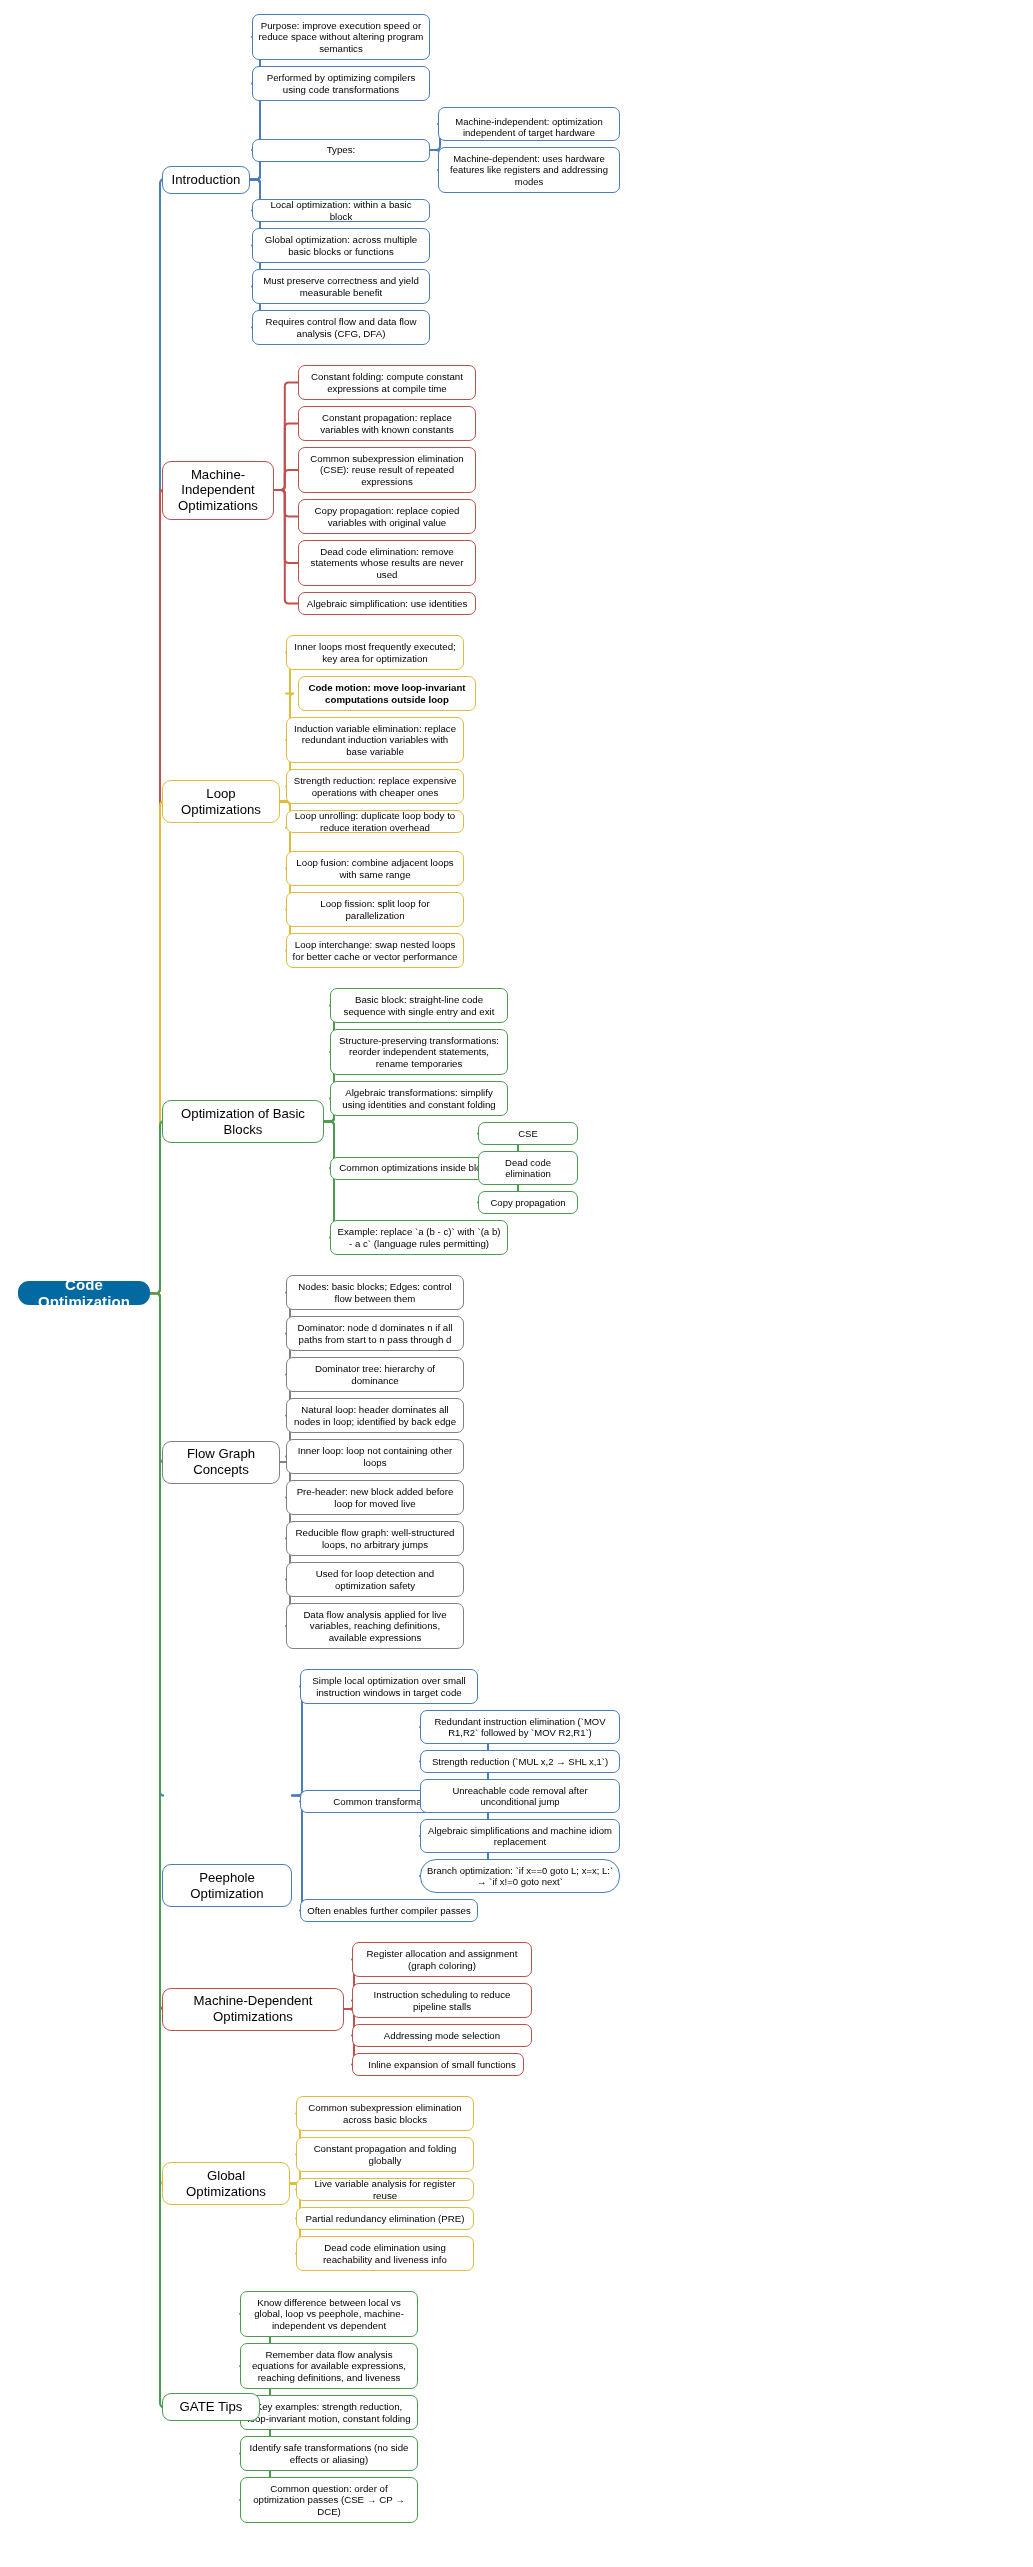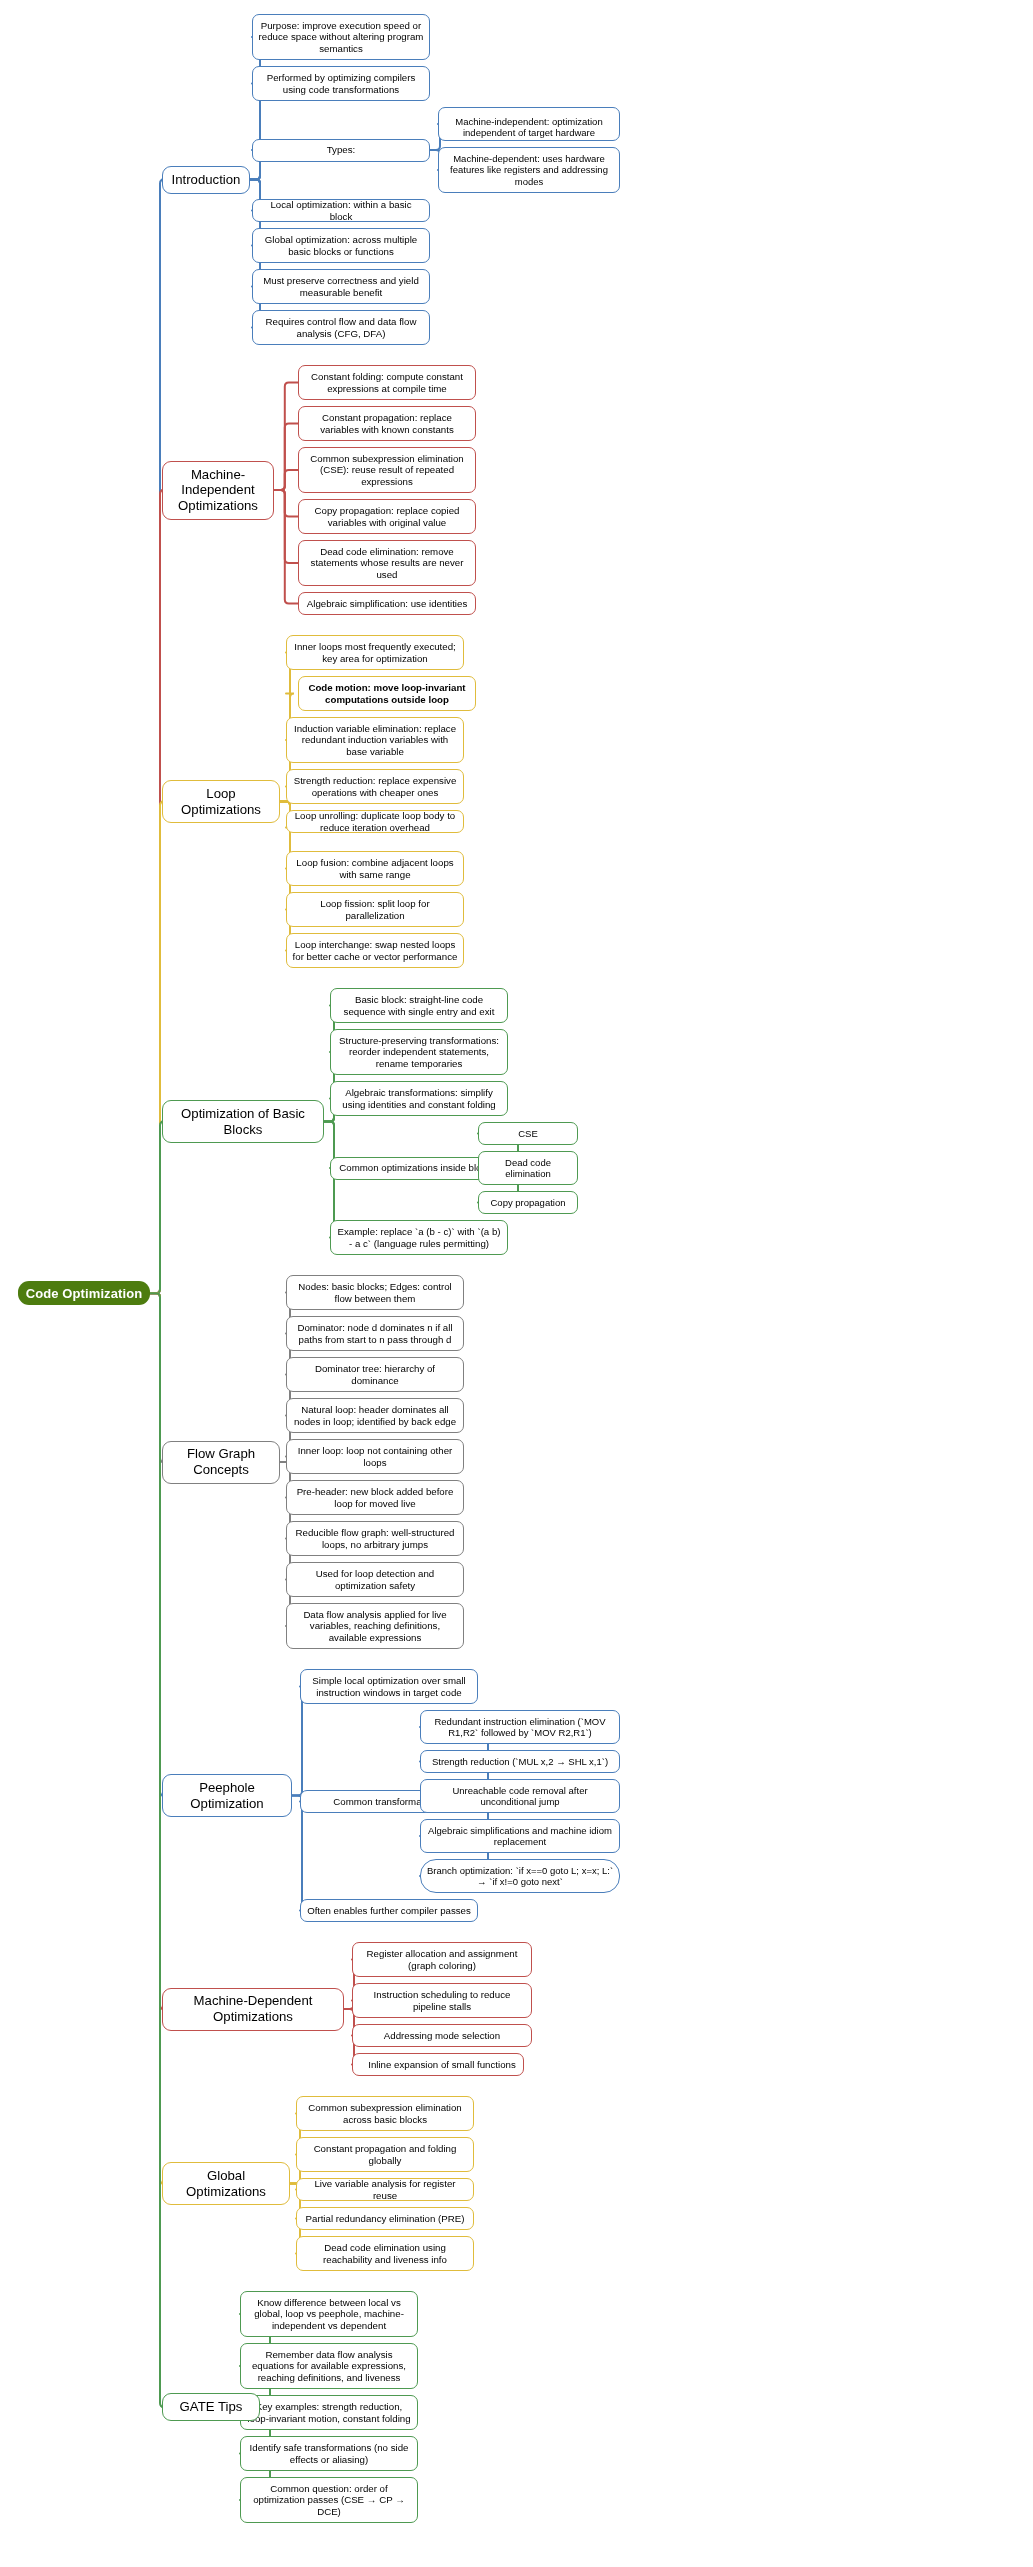--- a/index.html
+++ b/index.html
@@ -21,24 +21,24 @@
     display:flex;
     align-items:center;
     justify-content:center;
     text-align:center;
     color:#000;
     line-height:1.18;
     padding:2px 5px;
     z-index:3;
   }
   .node.root {
-    background:#4d7c0f;
+    background:#0369a1;
     color:#fff;
     font-weight:bold;
-    font-size:13px;
+    font-size:15px;
     border:none;
     border-radius:11px;
     letter-spacing:.1px;
   }
   .node.branch {
     font-size:13.2px;
     border-width:1.6px;
     border-style:solid;
     border-radius:9px;
   }
@@ -282,21 +282,21 @@
     </div>
     <div class="node sub" style="left: 420px; top: 1819px; width: 200px; height: 34px; border-color: rgb(74, 126, 187);">
       <span>Algebraic simplifications and machine idiom replacement</span>
     </div>
     <div class="node sub" style="left: 420px; top: 1859px; width: 200px; height: 34px; border-color: rgb(74, 126, 187); border-radius: 16px;">
       <span>Branch optimization: `if x==0 goto L; x=x; L:` → `if x!=0 goto next`</span>
     </div>
     <div class="node leaf" style="left: 300px; top: 1899px; width: 178px; height: 23px; border-color: rgb(74, 126, 187);">
       <span>Often enables further compiler passes</span>
     </div>
-    <div class="node branch" style="left: 162px; top: 1774px; width: 130px; height: 43px; border-color: rgb(74, 126, 187);">
+    <div class="node branch" style="left: 162px; top: 1864px; width: 130px; height: 43px; border-color: rgb(74, 126, 187);">
       <span>Peephole Optimization</span>
     </div>
     <div class="node leaf" style="left: 352px; top: 1942px; width: 180px; height: 35px; border-color: rgb(192, 80, 77);">
       <span>Register allocation and assignment (graph coloring)</span>
     </div>
     <div class="node leaf" style="left: 352px; top: 1983px; width: 180px; height: 35px; border-color: rgb(192, 80, 77);">
       <span>Instruction scheduling to reduce pipeline stalls</span>
     </div>
     <div class="node leaf" style="left: 352px; top: 2024px; width: 180px; height: 23px; border-color: rgb(192, 80, 77);">
       <span>Addressing mode selection</span>

